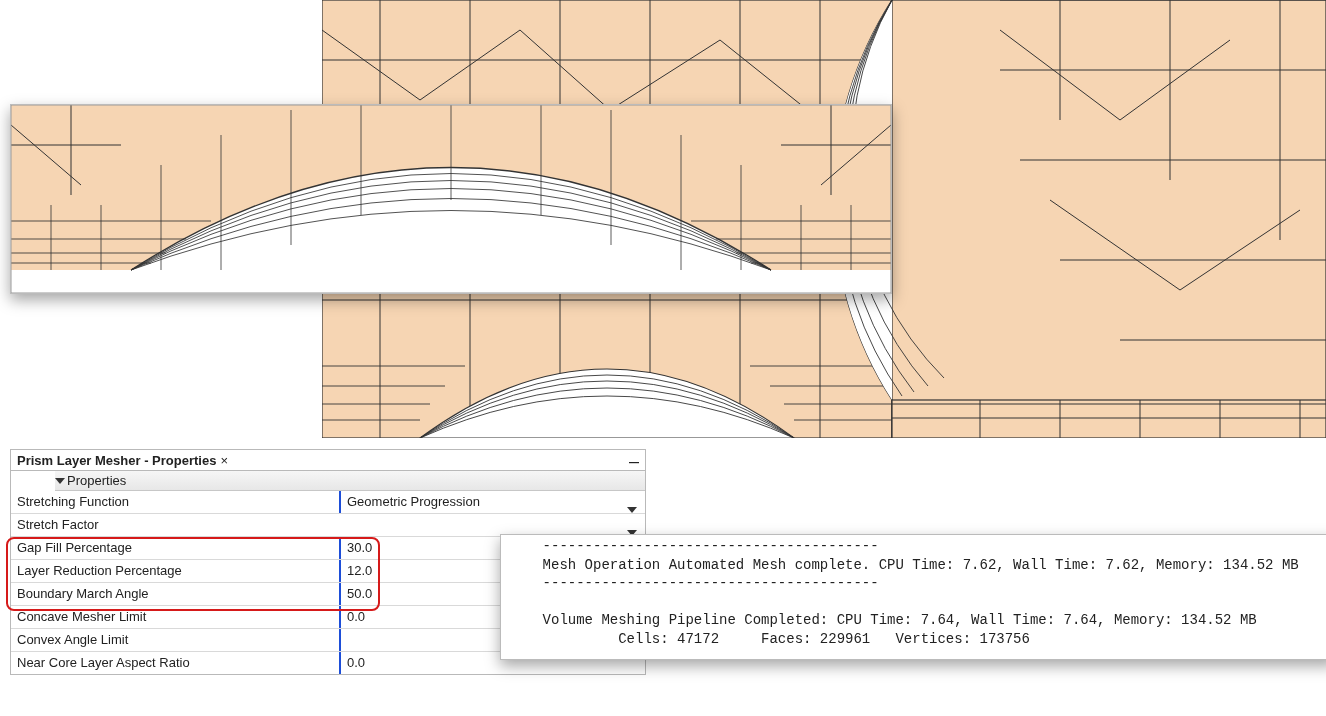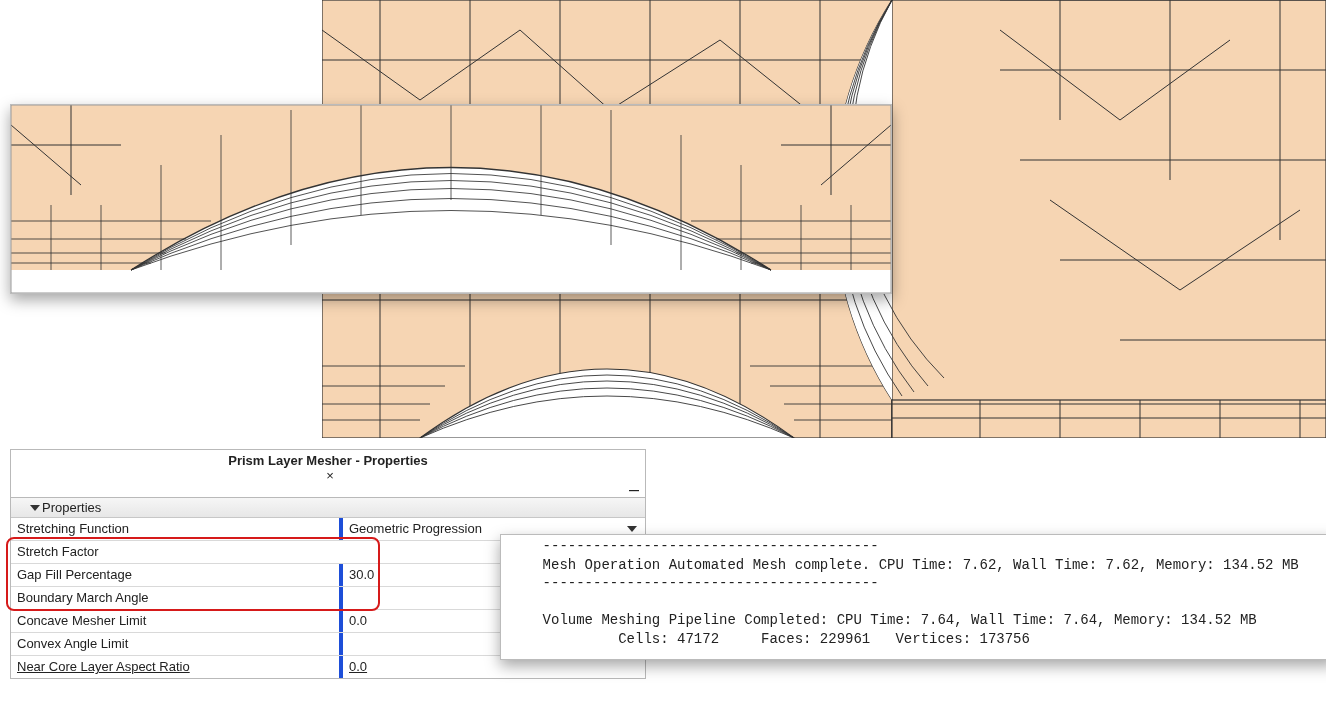--- a/index.html
+++ b/index.html
@@ -48,67 +48,67 @@
     background: #ffffff;
     border: 1px solid #b9b9b9;
     font-size: 13px;
   }
   .props-titlebar {
     display: flex;
     align-items: center;
     padding: 3px 6px 2px 6px;
     border-bottom: 1px solid #b9b9b9;
     background: #fff;
-    flex-direction: column;
   }
   .props-titlebar .title {
     font-weight: 600;
   }
   .props-titlebar .close-x {
     margin-left: 4px;
     font-weight: 400;
   }
   .props-titlebar .min {
     margin-left: auto;
     font-size: 18px;
     line-height: 12px;
   }
   .section {
     background: linear-gradient(#f6f6f6,#e7e7e7);
     border-bottom: 1px solid #c7c7c7;
-    padding: 2px 4px 2px 19px;
+    padding: 2px 4px 2px 0;
     font-size: 13px;
     display: flex;
     align-items: center;
+    margin-left: 44px;
   }
   .section .tri {
     display: inline-block;
     width: 0; height: 0;
     border-left: 5px solid transparent;
     border-right: 5px solid transparent;
     border-top: 6px solid #333;
     margin-right: 2px;
   }
   .row {
     display: flex;
     border-bottom: 1px solid #d9d9d9;
     height: 22px;
     line-height: 22px;
   }
-  .row:last-child { border-bottom: none; text-decoration: underline; }
+  .row:last-child { border-bottom: none; }
   .row .label {
     width: 322px;
     padding-left: 6px;
-    border-right: 4px solid #1d4ed8;
+    border-right: 2px solid #1d4ed8;
   }
   .row .value {
     flex: 1;
     padding-left: 6px;
     display: flex;
-    align-items: center;
+    align-items: flex-end;
   }
   .row .value .caret {
     margin-left: auto;
     margin-right: 8px;
     width: 0; height: 0;
     border-left: 5px solid transparent;
     border-right: 5px solid transparent;
     border-top: 6px solid #333;
   }
 
@@ -318,24 +318,33 @@
       <span>Stretch Factor</span>
       <span class="caret"></span>
     </div>
   </div>
   <div class="row">
     <div class="label">Gap Fill Percentage</div>
     <div class="value">
       <span>30.0</span>
     </div>
   </div>
+  <div class="row">
+    <div class="label">Layer Reduction Percentage</div>
+    <div class="value">
+      <span>12.0</span>
+    </div>
+  </div>
 
 
   <div class="row">
     <div class="label">Boundary March Angle</div>
+    <div class="value">
+      <span>50.0</span>
+    </div>
   </div>
   <div class="row">
     <div class="label">Concave Mesher Limit</div>
     <div class="value">
       <span>0.0</span>
     </div>
   </div>
   <div class="row">
     <div class="label">Convex Angle Limit</div>
   </div>

